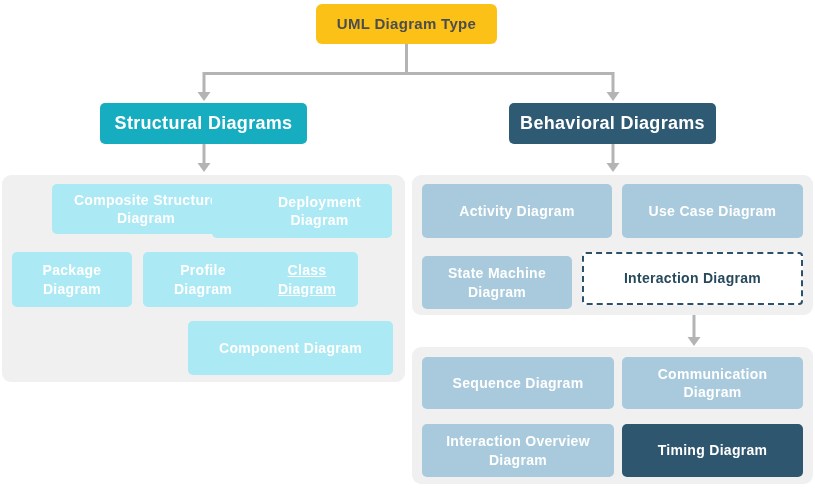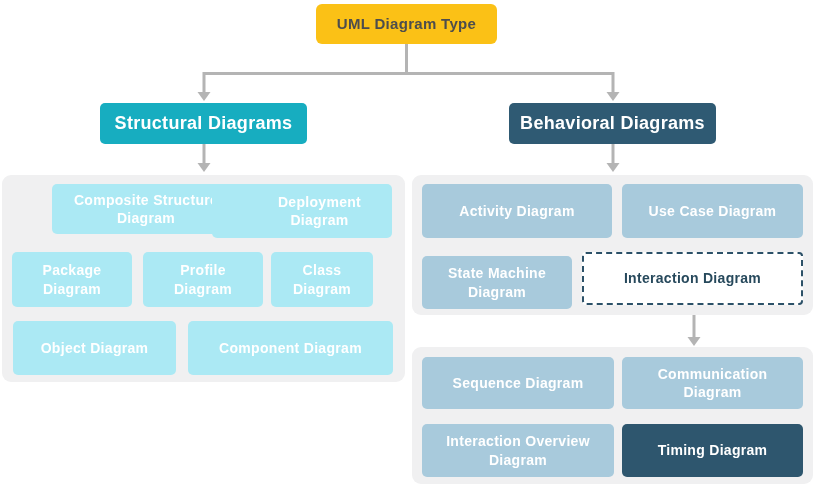--- a/index.html
+++ b/index.html
@@ -61,22 +61,21 @@
 
   <div class="node root" style="left:316px;top:4px;width:181px;height:40px;">UML Diagram Type</div>
 
   <div class="node header structural-hd" style="left:100px;top:103px;width:207px;height:41px;">Structural Diagrams</div>
   <div class="node header behavioral-hd" style="left:509px;top:103px;width:207px;height:41px;">Behavioral Diagrams</div>
 
   <div class="node cyan" style="left:12px;top:184px;width:188px;height:50px;margin-left:40px;">Composite Structure Diagram</div>
   <div class="node cyan" style="left:212px;top:184px;width:180px;height:54px;padding-left:43px;">Deployment Diagram</div>
   <div class="node cyan" style="left:12px;top:252px;width:120px;height:55px;">Package Diagram</div>
   <div class="node cyan" style="left:143px;top:252px;width:120px;height:55px;">Profile Diagram</div>
-  <div class="node cyan" style="left:271px;top:252px;width:102px;height:55px;">Class Diagram</div>
-  <div class="node cyan" style="left:13px;top:321px;width:163px;height:54px;">Object Diagram</div>
+  <div class="node cyan" style="left:256px;top:252px;width:102px;height:55px;text-decoration:underline;">Class Diagram</div>
   <div class="node cyan" style="left:188px;top:321px;width:205px;height:54px;">Component Diagram</div>
 
   <div class="node bluegray" style="left:622px;top:184px;width:181px;height:54px;">Use Case Diagram</div>
   <div class="node bluegray" style="left:422px;top:184px;width:190px;height:54px;">Activity Diagram</div>
   <div class="node bluegray" style="left:422px;top:256px;width:150px;height:53px;">State Machine Diagram</div>
   <div class="node dashed" style="left:582px;top:252px;width:221px;height:53px;">Interaction Diagram</div>
 
   <div class="node bluegray" style="left:422px;top:357px;width:192px;height:52px;">Sequence Diagram</div>
   <div class="node bluegray" style="left:622px;top:357px;width:181px;height:52px;">Communication Diagram</div>
   <div class="node bluegray" style="left:422px;top:424px;width:192px;height:53px;">Interaction Overview Diagram</div>

